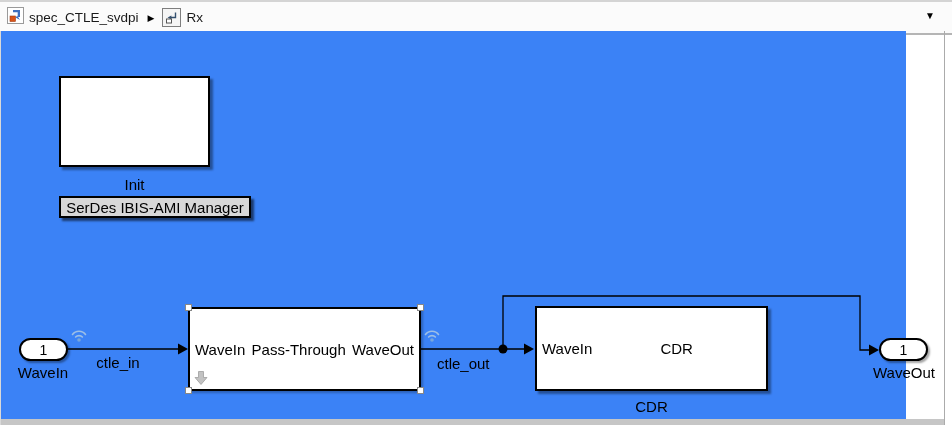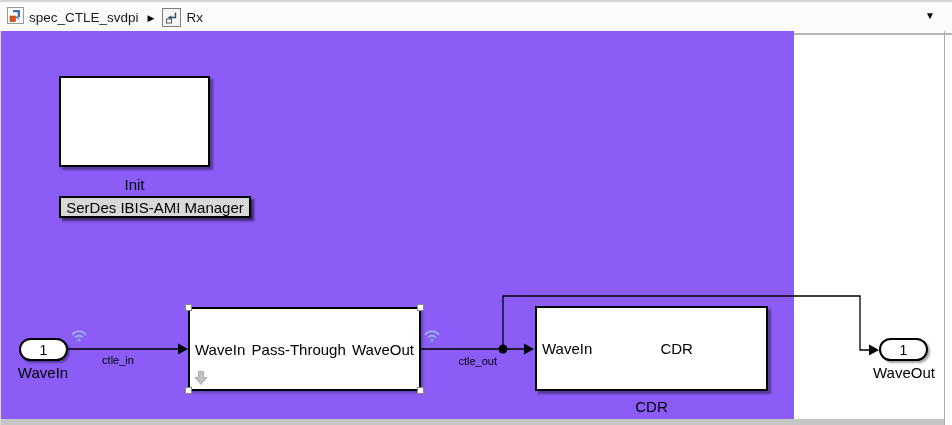--- a/index.html
+++ b/index.html
@@ -16,21 +16,21 @@
   .crumb { display:flex; align-items:center; gap:5px; cursor:default; }
   .crumb-label { font-size:13.5px; color:#1a1a1a; white-space:nowrap; }
   .crumb-sep { font-size:9px; color:#000; margin:0 8px 0 9px; }
   .icon-btn {
     width:19px; height:19px; background:#f5f5f5; border:1px solid #7e7e7e;
     display:flex; align-items:center; justify-content:center;
   }
   #dropdown-arrow { position:absolute; right:17px; top:8px; font-size:10px; color:#000; cursor:pointer; }
 
   
-  #canvas { position:absolute; left:0; top:31px; width:794px; height:394px; background:#8b5cf6; }
+  #canvas { position:absolute; left:0; top:31px; width:906px; height:394px; background:#3b82f6; }
   #canvas-left-edge  { position:absolute; left:0; top:0; width:1px; height:394px; background:#d9d9d9; }
   #canvas-right-edge { position:absolute; left:944px; top:0; width:1px; height:394px; background:#ababab; }
   #hscrollbar { position:absolute; left:0; top:388px; width:945px; height:6px; background:var(--scrollbar-gray); }
 
   
   #wires { position:absolute; left:0; top:0; width:952px; height:394px; }
   #wires path, #wires polyline { fill:none; stroke:#000; stroke-width:1.3; }
   #wires polygon { fill:#000; stroke:none; }
 
   
@@ -70,23 +70,23 @@
   #cdr-block  { left:535px; top:275px; width:233px; height:85px; }
   #cdr-name   { position:absolute; left:535px; top:367px; width:233px; text-align:center; font-size:15px; color:#000; }
 
   .sel-handle {
     position:absolute; width:7px; height:7px; background:#fff;
     border:1px solid var(--handle-border); cursor:nwse-resize;
   }
   .h-tl { left:-5px; top:-5px; }  .h-tr { right:-5px; top:-5px; }
   .h-bl { left:-5px; bottom:-5px; } .h-br { right:-5px; bottom:-5px; }
 
-  .signal-label { position:absolute; font-size:11px; color:#000; white-space:nowrap; }
+  .signal-label { position:absolute; font-size:15px; color:#000; white-space:nowrap; }
   #ctle-in-label  { left:88px;  top:323px; width:60px; text-align:center; }
-  #ctle-out-label { left:437px; top:324px; width:60px; text-align:right; }
+  #ctle-out-label { left:437px; top:324px; width:60px; text-align:left; }
 
   .wifi-badge { position:absolute; width:18px; height:16px; }
   #wifi-badge-in  { left:70px;  top:296px; }
   #wifi-badge-out { left:423px; top:296px; }
 
   #variant-arrow-badge { position:absolute; left:4px; bottom:3px; width:14px; height:16px; }
 </style>
 </head>
 <body>
 

